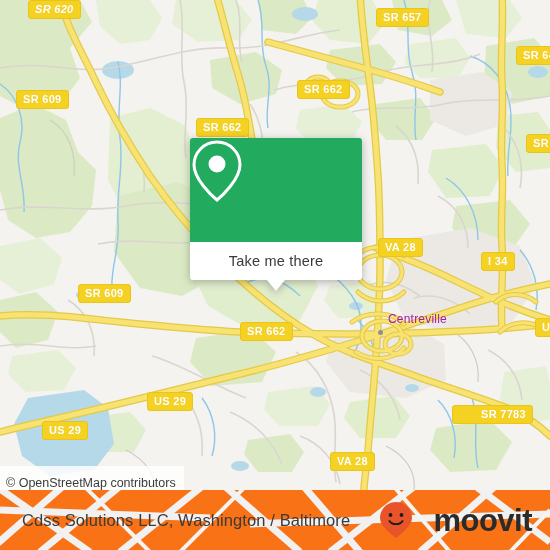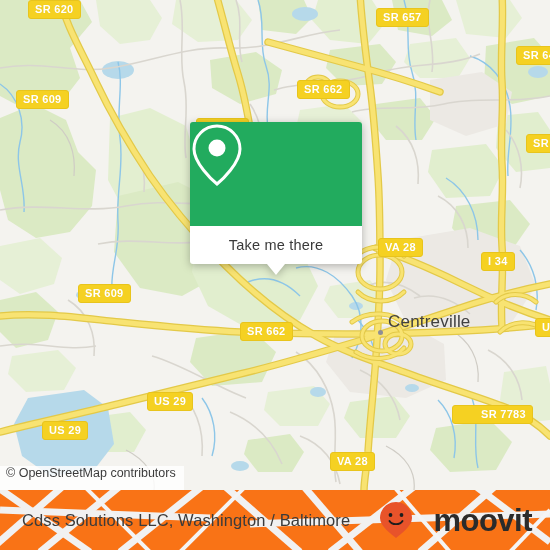--- a/index.html
+++ b/index.html
@@ -27,33 +27,33 @@
     padding:2px 6px 3px 6px;
     line-height:12px;
     white-space:nowrap;
     box-sizing:border-box;
     text-shadow:0 0 1px rgba(0,0,0,.08);
   }
 
   
   .place-label{
     position:absolute;
-    color:#404040;
-    font-size:17px;
+    color:#a21caf;
+    font-size:12px;
     white-space:nowrap;
     letter-spacing:.2px;
   }
   .place-dot{
     position:absolute;width:5px;height:5px;border-radius:50%;
     background:#8e8e96;
   }
 
   
   .popup{
-    position:absolute;left:190px;top:122px;width:172px;
+    position:absolute;left:190px;top:138px;width:172px;
     filter:drop-shadow(0 2px 4px rgba(0,0,0,.28));
   }
   .popup-img{
     height:104px;width:100%;
     background:#22ab5e;
     border-radius:3px 3px 0 0;
     display:flex;align-items:center;justify-content:center;
   }
   .popup-bar{
     height:38px;width:100%;
@@ -69,21 +69,21 @@
     width:0;height:0;
     border-left:9px solid transparent;
     border-right:9px solid transparent;
     border-top:11px solid #ffffff;
   }
 
   
   .attrib{
     position:absolute;left:0;top:466px;height:24px;
     background:rgba(255,255,255,.82);
-    display:flex;align-items:flex-start;
+    display:flex;align-items:flex-end;
     padding:0 8px 0 6px;
     font-size:12.5px;color:#3c3c3c;
     box-sizing:border-box;
   }
 
   
   .footer{
     position:absolute;left:0;top:490px;width:550px;height:60px;
     background:#f97316;overflow:hidden;
   }
@@ -263,21 +263,21 @@
         <path d="M352,322 C368,310 394,312 404,324"></path>
         <path d="M356,352 C372,362 394,360 404,348"></path>
         <path d="M500,332 C512,320 532,320 544,330"></path>
         <path d="M496,302 C506,292 524,292 536,302"></path>
       </g>
     </svg>
 
     <div class="place-dot" style="left:378px;top:330px;"></div>
     <div class="place-label" style="left:388px;top:312px;">Centreville</div>
 
-    <div class="shield" style="left:28px;top:0px;">SR 620</div>
+    <div class="shield" style="left:28px;top:0px;font-style:italic;">SR 620</div>
     <div class="shield" style="left:340px;top:8px;margin-left:36px;">SR 657</div>
     <div class="shield" style="left:516px;top:46px;">SR 645</div>
     <div class="shield" style="left:16px;top:90px;">SR 609</div>
     <div class="shield" style="left:297px;top:80px;">SR 662</div>
     <div class="shield" style="left:526px;top:134px;">SR 6</div>
     <div class="shield" style="left:196px;top:118px;">SR 662</div>
     <div class="shield" style="left:378px;top:238px;">VA 28</div>
     <div class="shield" style="left:481px;top:252px;">I 34</div>
     <div class="shield" style="left:78px;top:284px;">SR 609</div>
     <div class="shield" style="left:240px;top:322px;">SR 662</div>

